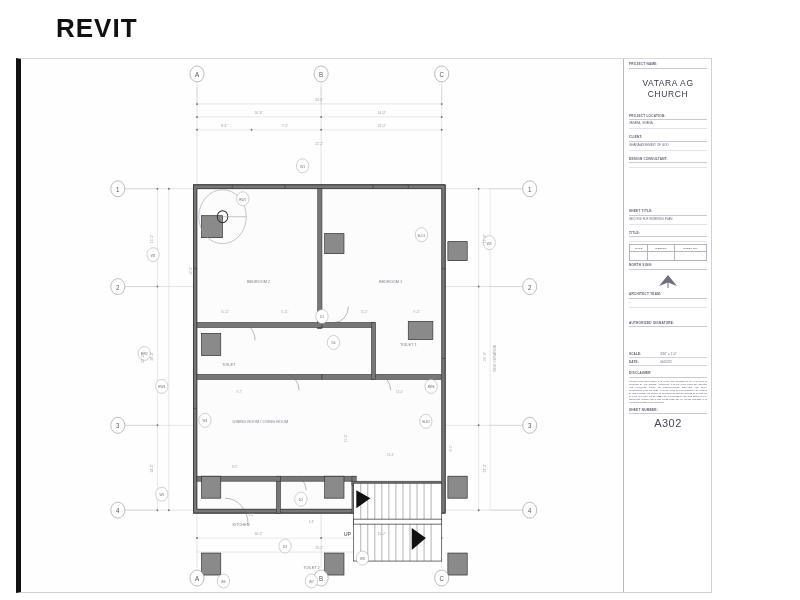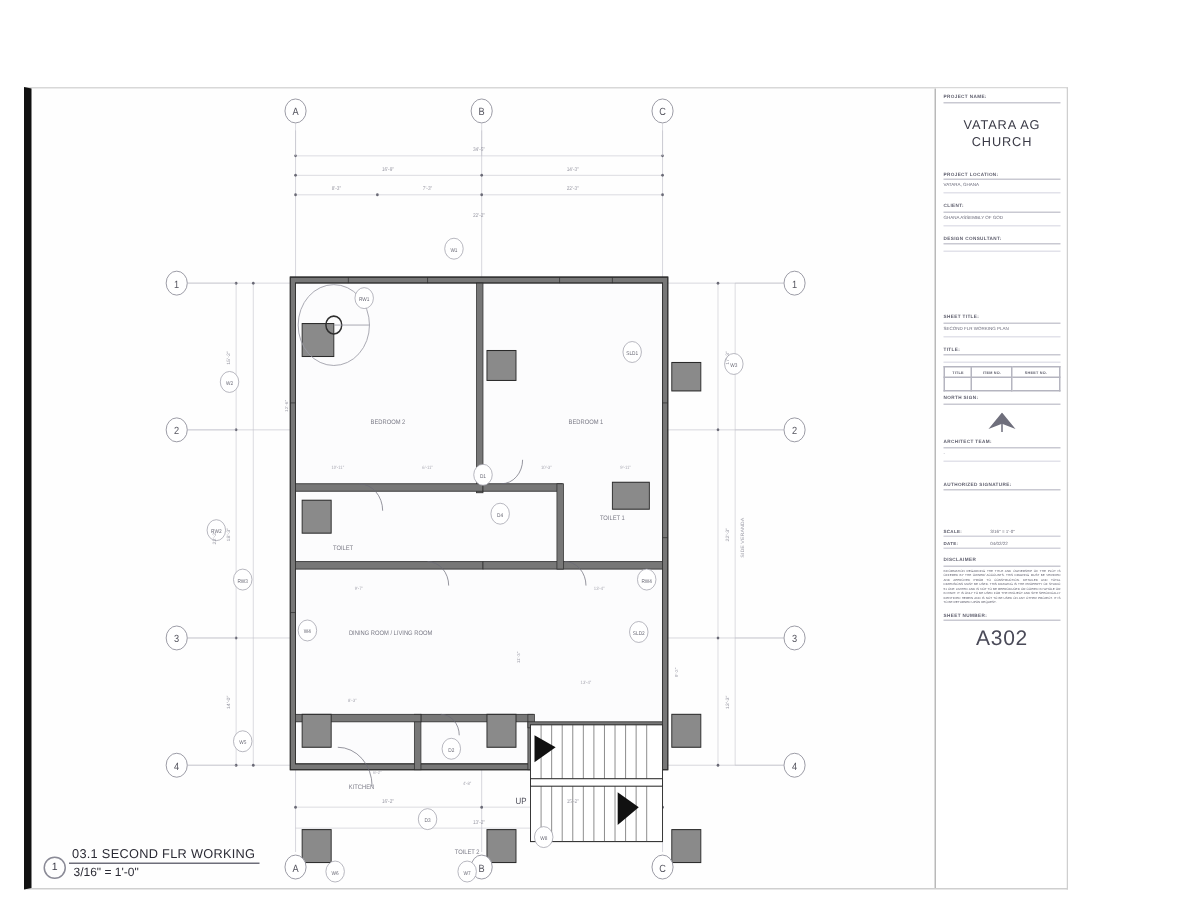--- a/index.html
+++ b/index.html
@@ -68,21 +68,21 @@
   .tb-table td { height: 9px; font-weight: normal; }
   .north-sign { text-align: center; padding: 3px 0 4px; }
   .kv { display: flex; border-bottom: .5px solid #d3d3dc; padding: 1.5px 0; }
   .kv .k { width: 40%; font-size: 3px; font-weight: bold; color: #5c5c6b; letter-spacing: .2px; }
   .kv .v { width: 60%; font-size: 3px; color: #6a6a7a; }
   .disclaimer-body {
     font-size: 2.05px; line-height: 1.45; color: #5e5e6c;
     text-align: justify; margin-top: 2px; text-transform: uppercase;
   }
   .sheet-number {
-    text-align: center; font-size: 14px; color: #4a4a58;
+    text-align: center; font-size: 11px; color: #4a4a58;
     letter-spacing: .5px; margin-top: 3px;
   }
 
   
   .drawing { position: absolute; left: 0; top: 0; right: 88px; bottom: 0; }
   .drawing svg { display: block; width: 100%; height: 100%; }
 
   
   .view-title { position: absolute; left: 8px; bottom: 6px; }
   .vt-row { display: flex; align-items: flex-end; }
@@ -96,20 +96,21 @@
     font-size: 8.5px; color: #2b2b35; letter-spacing: .2px;
     border-bottom: .8px solid #6e6e7a; padding: 0 3px 1px 2px;
   }
   .vt-scale { font-size: 8px; color: #2b2b35; padding-left: 3px; margin-top: 1px; }
 </style>
 </head>
 <body>
 
 <div id="app">
 
+  <div class="app-title">REVIT</div>
 
   <div class="sheet">
     <div class="sheet-inner">
 
       <div class="drawing">
         <svg viewBox="0 0 684 534" preserveAspectRatio="none">
           <defs>
             <pattern id="hatch" width="3" height="3" patternUnits="userSpaceOnUse" patternTransform="rotate(45)">
               <line x1="0" y1="0" x2="0" y2="3" stroke="#9a9a9a" stroke-width=".5"></line>
             </pattern>
@@ -554,25 +555,16 @@
 
         <div class="tb-label">DISCLAIMER</div>
         <div class="disclaimer-body">INFORMATION REGARDING THE TITLE AND OWNERSHIP OF THE PLOT IS OFFERED BY THE OWNER/ ACCOUNTS. THIS DRAWING MUST BE VERIFIED AND APPROVED PRIOR TO CONSTRUCTION. DETAILED AND TOTAL DIMENSIONS MUST BE USED. THIS DRAWING IS THE PROPERTY OF STUDIO 51 ONE LIMITED AND IS NOT TO BE REPRODUCED OR COPIED IN WHOLE OR IN PART. IT IS ONLY TO BE USED FOR THE PROJECT AND SITE SPECIFICALLY IDENTIFIED HEREIN AND IS NOT TO BE USED ON ANY OTHER PROJECT. IT IS TO BE RETURNED UPON REQUEST.</div>
 
         <div style="height:5px"></div>
 
         <div class="tb-label">SHEET NUMBER:</div>
         <div class="sheet-number">A302</div>
       </div>
 
-      <div class="view-title">
-        <div class="vt-row">
-          <div class="vt-bubble">1</div>
-          <div class="vt-texts">
-            <div class="vt-name">03.1 SECOND FLR WORKING</div>
-            <div class="vt-scale">3/16" = 1'-0"</div>
-          </div>
-        </div>
-      </div>
 
     </div>
   </div>
 </div>
 
 </body></html>

